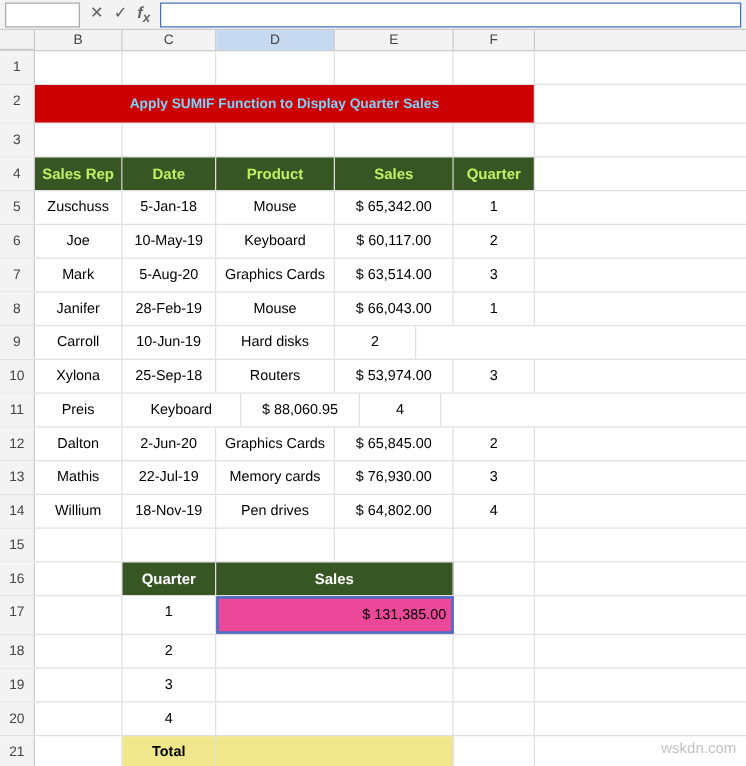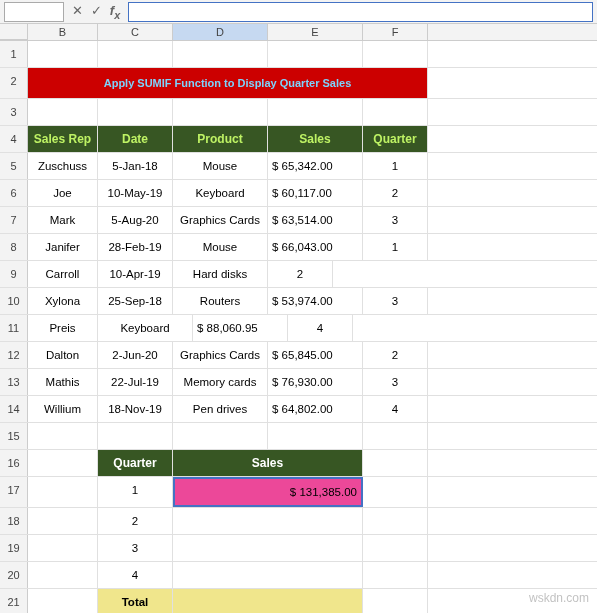--- a/index.html
+++ b/index.html
@@ -120,21 +120,21 @@
       background: #375623;
       color: #bef264;
       font-weight: bold;
       text-align: center;
       font-size: 12px;
       line-height: 22px;
     }
 
     
     .data-center { text-align: center; }
-    .data-right { text-align: left; }
+    .data-right { text-align: center; }
 
     
     .summary-header {
       background: #375623;
       color: white;
       font-weight: bold;
       text-align: center;
       font-size: 12px;
       line-height: 22px;
     }
@@ -243,21 +243,21 @@
       <div class="row-num">8</div>
       <div class="cell col-b data-center">Janifer</div>
       <div class="cell col-c data-center">28-Feb-19</div>
       <div class="cell col-d data-center">Mouse</div>
       <div class="cell col-e data-right">$ 66,043.00</div>
       <div class="cell col-f data-center">1</div>
     </div>
     <div class="grid-row">
       <div class="row-num">9</div>
       <div class="cell col-b data-center">Carroll</div>
-      <div class="cell col-c data-center">10-Apr-19</div>
+      <div class="cell col-c data-center">10-Jun-19</div>
       <div class="cell col-d data-center">Hard disks</div>
       <div class="cell col-f data-center">2</div>
     </div>
     <div class="grid-row">
       <div class="row-num">10</div>
       <div class="cell col-b data-center">Xylona</div>
       <div class="cell col-c data-center">25-Sep-18</div>
       <div class="cell col-d data-center">Routers</div>
       <div class="cell col-e data-right">$ 53,974.00</div>
       <div class="cell col-f data-center">3</div>

